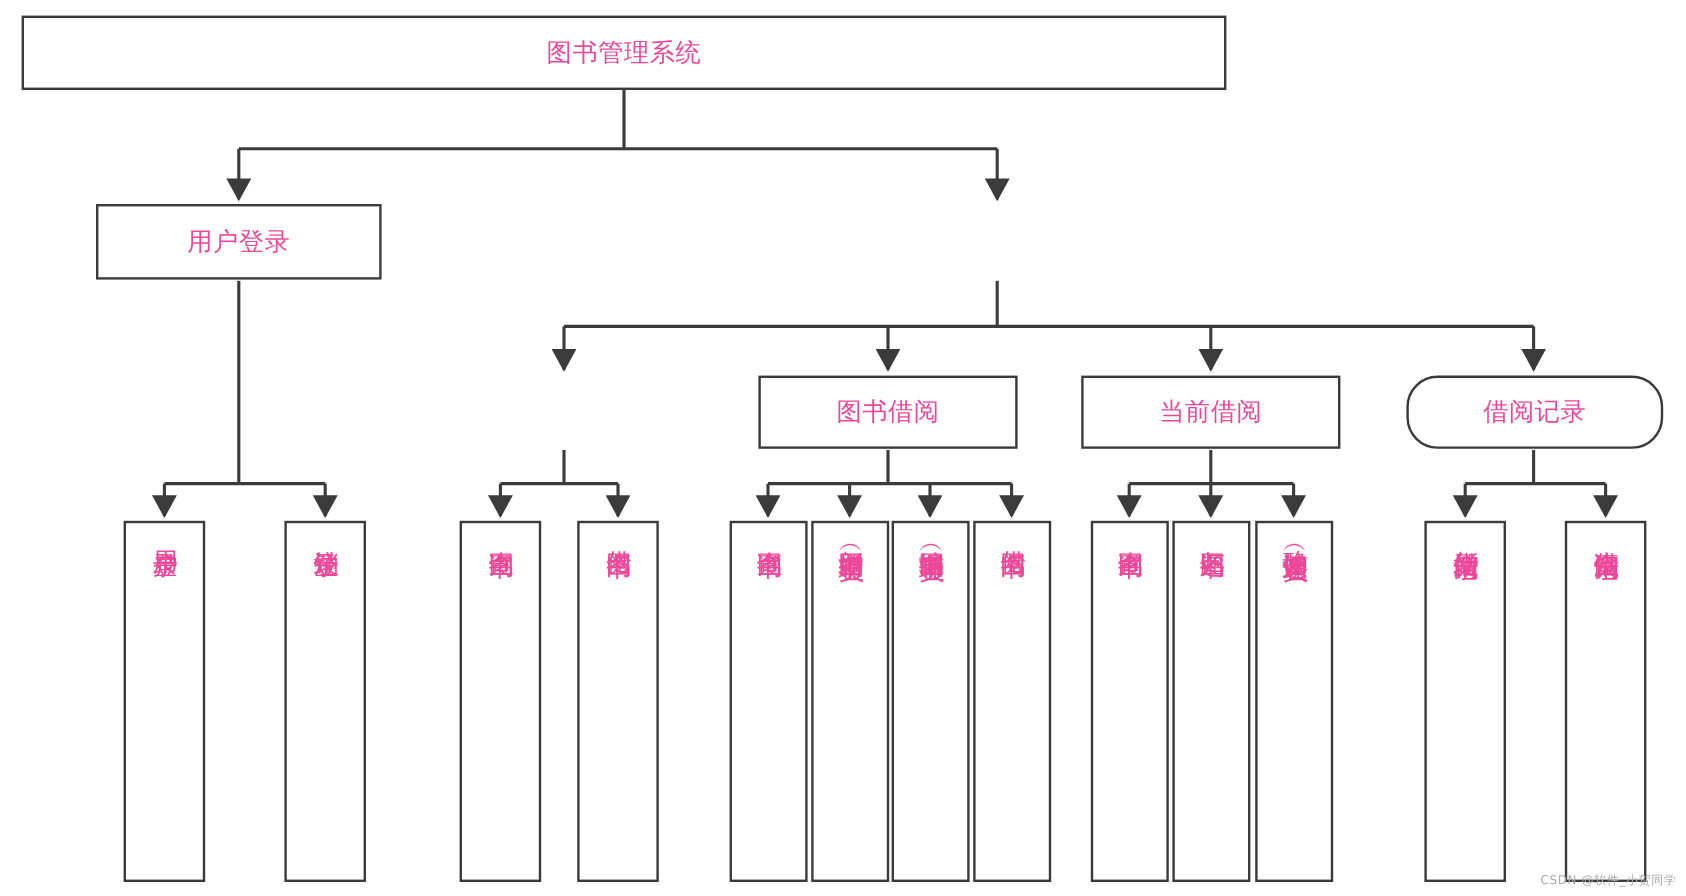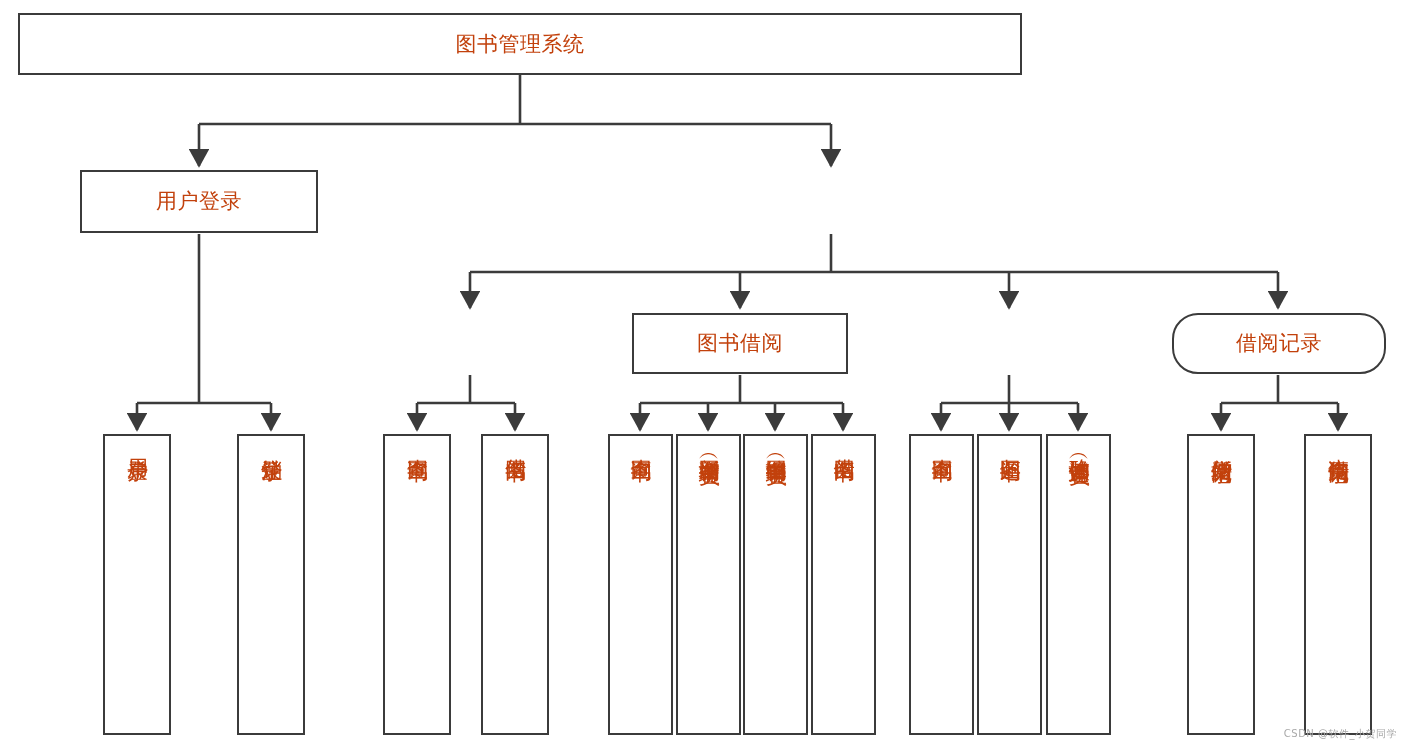--- a/index.html
+++ b/index.html
@@ -32,21 +32,21 @@
     display: flex;
     align-items: center;
     justify-content: center;
     color: #1c1c1c;
     z-index: 3;
   }
   .node-label {
     display: block;
     text-align: center;
     line-height: 1.18;
-    color: #c2410c;
+    color: #ec4899;
   }
   
   .h-node .node-label {
     font-size: 21px;
     letter-spacing: 0.5px;
     white-space: nowrap;
   }
   
   .v-node {
     align-items: flex-start;
@@ -133,20 +133,23 @@
     <span class="node-label">图书管理系统</span>
   </div>
 
   <div class="node h-node" style="left:80px; top:170px; width:238px; height:63px;">
     <span class="node-label">用户登录</span>
   </div>
 
   <div class="node h-node" style="left:632px; top:313px; width:216px; height:61px;align-items:center;">
     <span class="node-label">图书借阅</span>
   </div>
+  <div class="node h-node" style="left:901px; top:313px; width:216px; height:61px;">
+    <span class="node-label">当前借阅</span>
+  </div>
   <div class="node h-node" style="left:1172px; top:313px; width:214px; height:61px;border-radius:26px;">
     <span class="node-label">借阅记录</span>
   </div>
 
   <div class="node v-node" style="left:103px; top:434px; width:68px; height:301px;">
     <span class="node-label">用户登录</span>
   </div>
   <div class="node v-node" style="left:237px; top:434px; width:68px; height:301px;">
     <span class="node-label">注销登录</span>
   </div>

